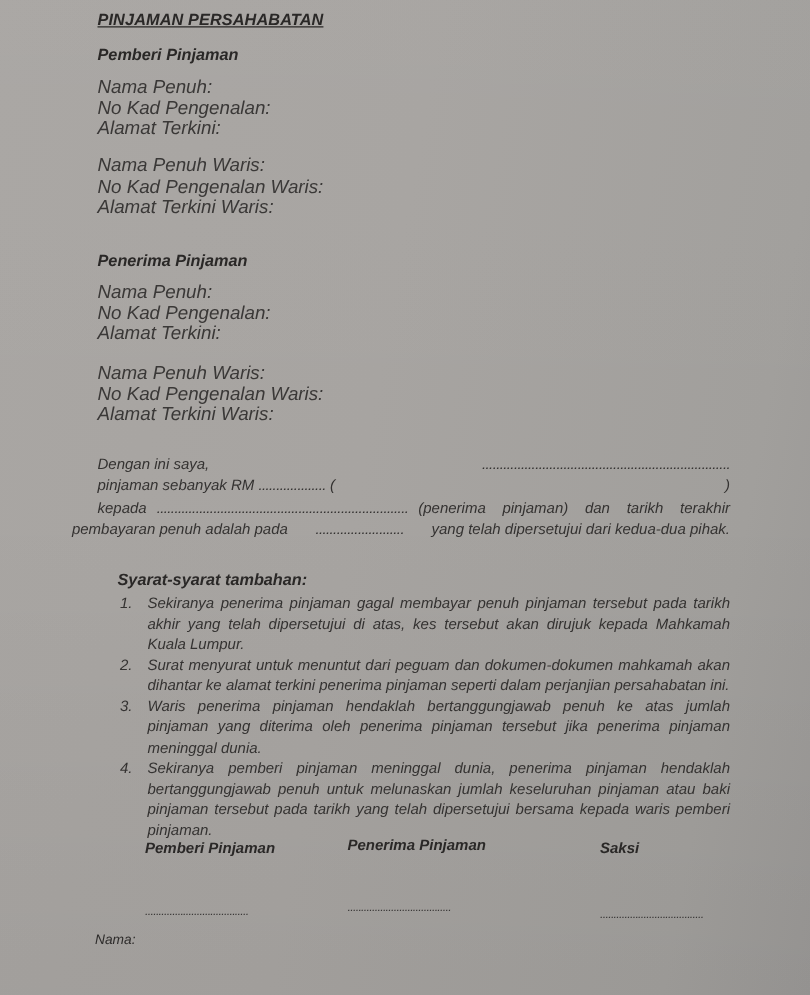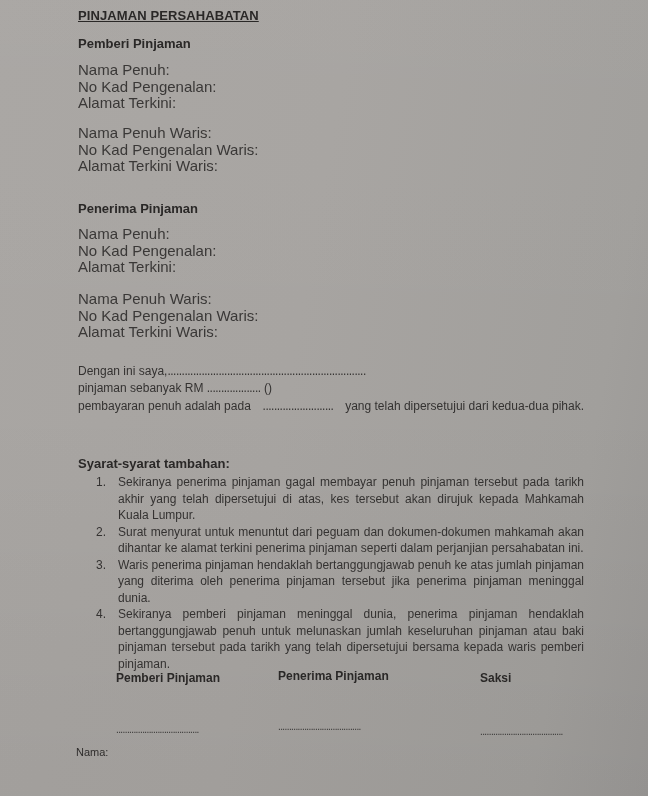--- a/index.html
+++ b/index.html
@@ -13,20 +13,21 @@
       background: linear-gradient(100deg, #a9a6a3 0%, #a7a4a1 45%, #a19f9c 85%, #9a9896 100%);
       font-family: "Liberation Sans", sans-serif;
       color: #2e2c2b;
       position: relative;
     }
     .page {
       position: absolute;
       left: 0; top: 0;
       width: 648px; height: 796px;
       background: linear-gradient(180deg, rgba(255,255,255,0.02) 0%, rgba(0,0,0,0.0) 50%, rgba(0,0,0,0.04) 100%);
+      font-style: italic;
     }
     .abs { position: absolute; white-space: nowrap; }
     .title {
       left: 78px; top: 8px;
       font-size: 13px;
       font-weight: bold;
       text-decoration: underline;
       color: #2a2827;
       letter-spacing: 0.1px;
     }
@@ -44,27 +45,28 @@
       position: absolute;
       left: 78px;
       width: 506px;
       font-size: 12px;
       line-height: 17.3px;
       color: #343231;
       text-align: justify;
     }
     .pline {
       display: flex;
+      justify-content: space-between;
       white-space: nowrap;
       height: 17.3px;
     }
     .pline span { display: inline-block; }
     .dots { letter-spacing: -0.5px; }
     .terms-title {
-      left: 78px; top: 456px;
+      left: 94px; top: 456px;
       font-size: 13px;
       font-weight: bold;
       color: #2a2827;
     }
     .terms {
       position: absolute;
       left: 96px; top: 474px;
       width: 488px;
       font-size: 12px;
       line-height: 16.5px;
@@ -137,21 +139,26 @@
       <span class="dots">......................................................................</span>
     </div>
     <div class="pline">
       <span>
         <span>pinjaman sebanyak RM</span>
         <span class="dots">...................</span>
         <span>(</span>
       </span>
       <span>)</span>
     </div>
-    <div class="pline" style="justify-content:space-between; gap:4px;">
+    <div class="pline">
+      <span>kepada</span>
+      <span class="dots">.......................................................................</span>
+      <span style="word-spacing:10px;">(penerima pinjaman) dan tarikh terakhir</span>
+    </div>
+    <div class="pline" style="justify-content:flex-end; gap:22px;">
       <span>pembayaran penuh adalah pada</span>
       <span class="dots">.........................</span>
       <span>yang telah dipersetujui dari kedua-dua pihak.</span>
     </div>
   </div>
 
   <div class="abs terms-title">Syarat-syarat tambahan:</div>
   <ol class="terms">
     <li>
       <span class="num">1.</span>

